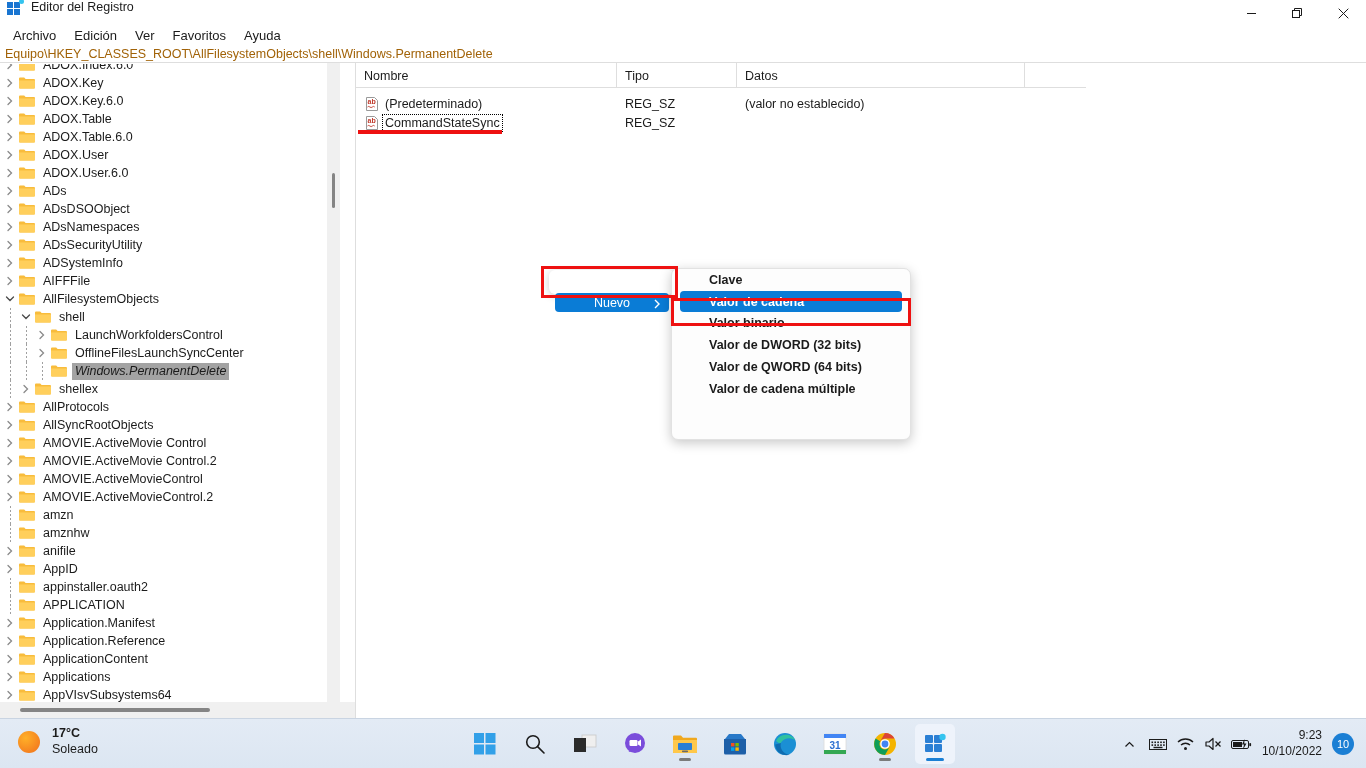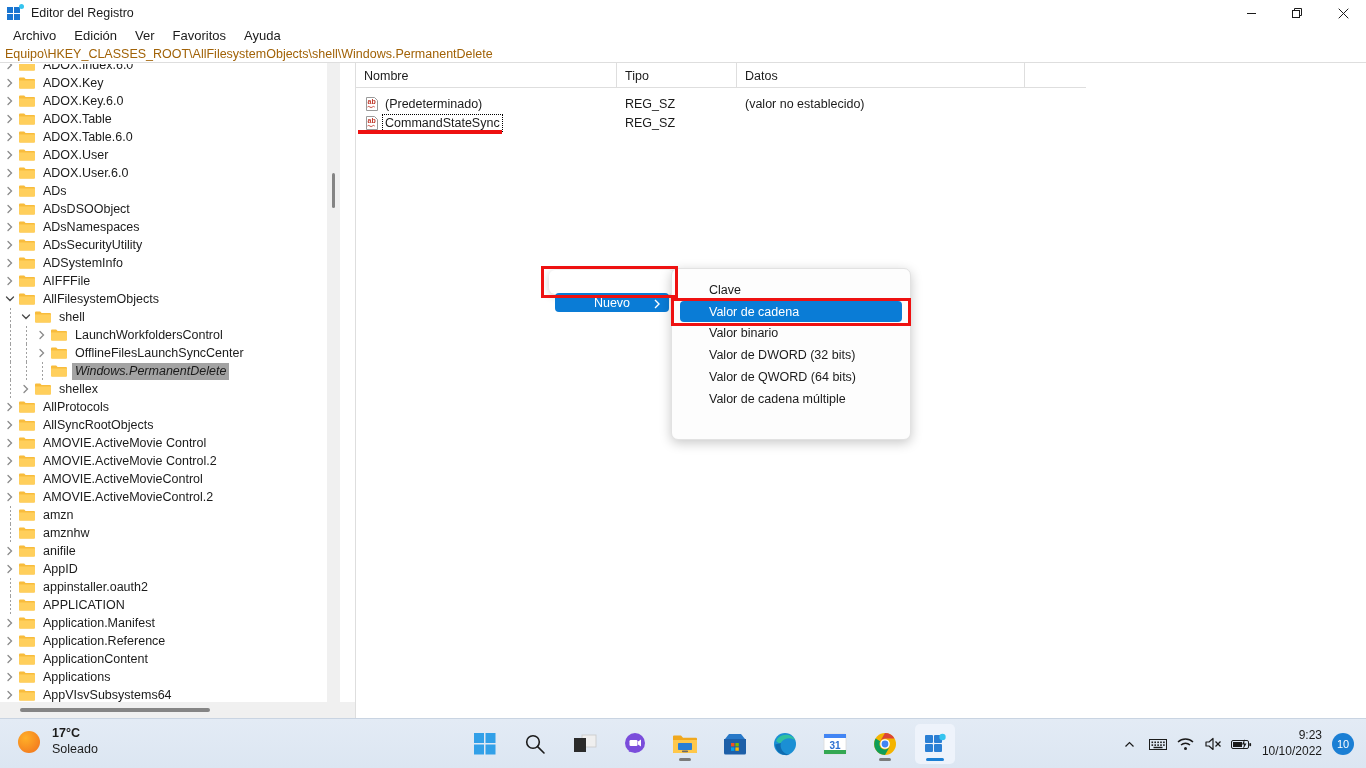--- a/index.html
+++ b/index.html
@@ -7,21 +7,21 @@
     width:1366px; height:768px;
     font-family:"Liberation Sans", sans-serif;
     overflow:hidden;
     background:#ffffff;
   }
   body { position:relative; }
 
   
   #titlebar{
     position:absolute; left:0; top:0; width:1366px; height:26px;
-    background:#ffffff; display:flex; align-items:center;
+    background:#ffffff; display:flex; align-items:flex-start;
   }
   #app-icon{ width:16px;height:16px;margin-left:7px;margin-right:8px;position:relative;flex:none;}
   #app-icon .g{position:absolute;background:#1975d1;}
   #app-icon .dot{position:absolute;right:-1px;top:-1px;width:5px;height:5px;border-radius:50%;background:#35c4ef;}
   #title-text{font-size:12.5px;color:#1b1b1b;}
   #winbtns{position:absolute;right:0;top:0;height:26px;display:flex;}
   .wbtn{width:46px;height:26px;display:flex;align-items:center;justify-content:center;}
   .wbtn svg{display:block;}
 
   
@@ -91,21 +91,21 @@
   }
   #ctxparent-inner{
     position:absolute;left:6px;top:3px;width:114px;height:19px;border-radius:4px;
     background:#0a7cd6;display:flex;align-items:center;justify-content:center;margin-top:20px;
   }
   #ctxparent-inner .lbl{font-size:12.5px;color:#fff;}
   #ctxparent-inner .arr{position:absolute;right:8px;top:3px;}
   #ctxsub{
     position:absolute;left:671px;top:268px;width:240px;height:172px;
     background:#fdfdfd;border:1px solid #e2e2e2;border-radius:7px;
-    box-shadow:0 3px 12px rgba(0,0,0,.22);pointer-events:auto;padding:10px 0;
+    box-shadow:0 3px 12px rgba(0,0,0,.22);pointer-events:auto;padding:0 0;font-weight:bold;
   }
   .ctxitem{height:22px;display:flex;align-items:center;padding-left:37px;font-size:12.5px;color:#1b1b1b;}
   .ctxitem.hl{margin:0 8px;padding-left:29px;border-radius:4px;background:#0a7cd6;color:#fff;height:21px;}
 
   
   .anno{position:absolute;border:3px solid #ee1111;pointer-events:none;}
   #anno-underline{position:absolute;left:358px;top:130px;width:144px;height:4px;background:#ee1111;}
   #anno-nuevo{left:541px;top:266px;width:137px;height:32px;}
   #anno-cadena{left:671px;top:298px;width:240px;height:28px;}
 

